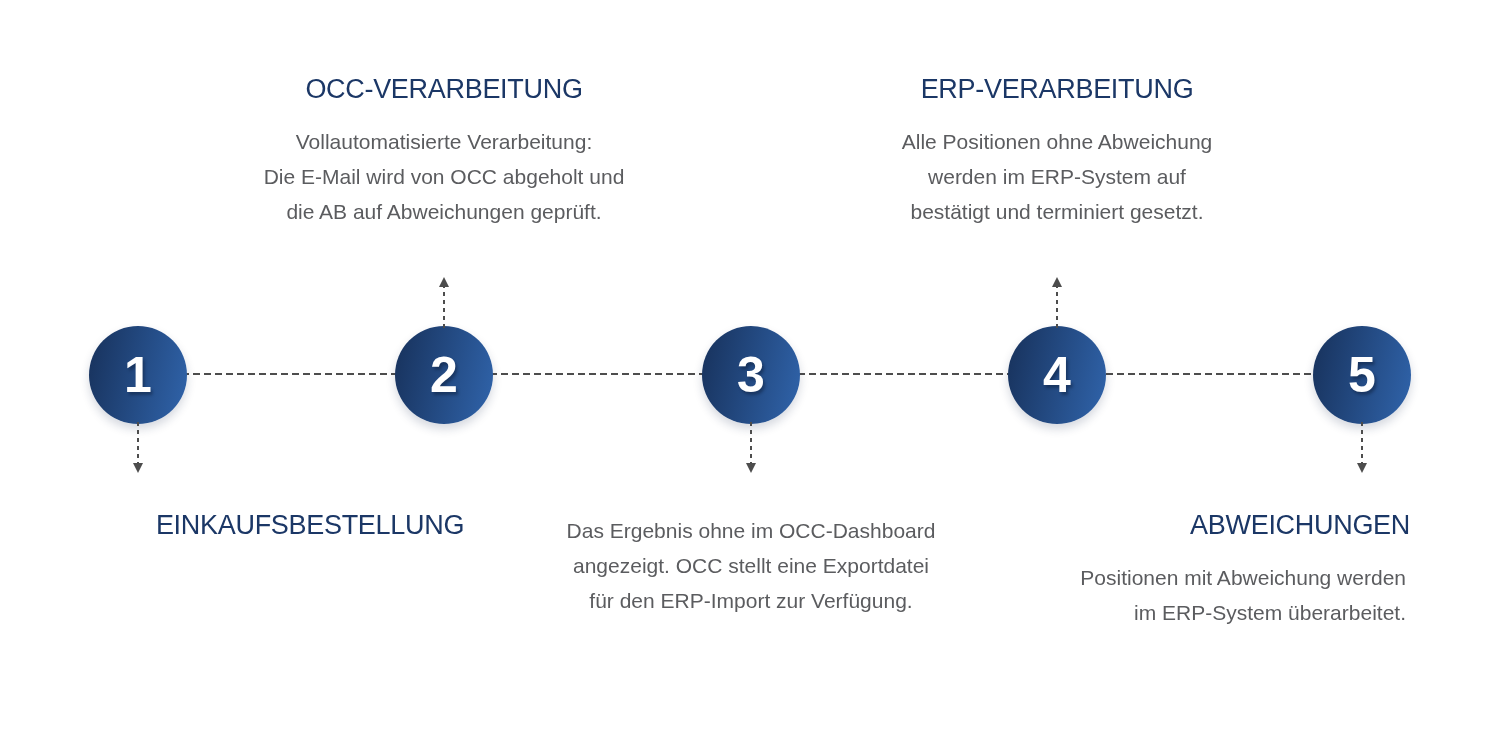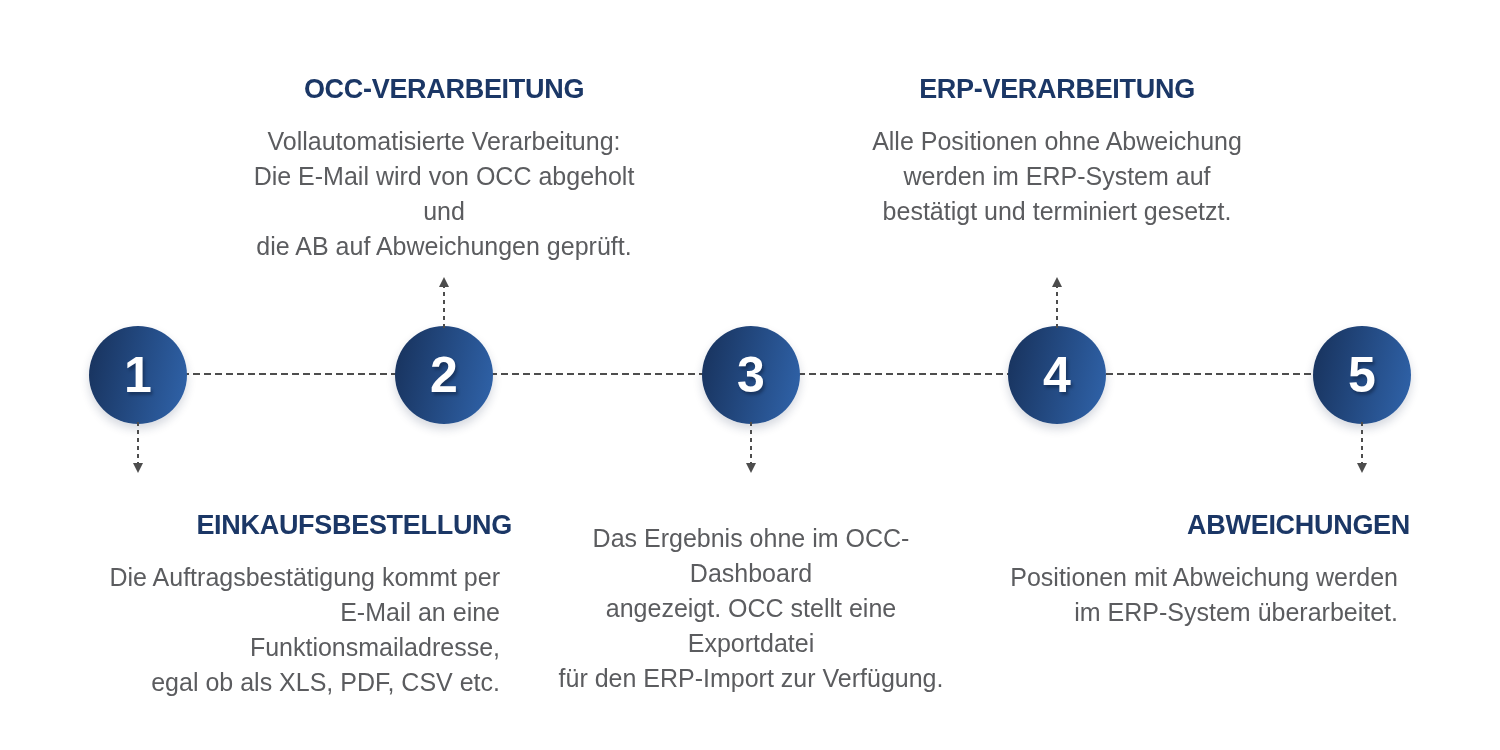--- a/index.html
+++ b/index.html
@@ -41,33 +41,33 @@
   .arrow.a1{left:129px;}
   .arrow.a2{left:435px;}
   .arrow.a3{left:742px;}
   .arrow.a4{left:1048px;}
   .arrow.a5{left:1353px;}
 
   
   .tb{position:absolute;width:440px;}
   .tb.top{top:73px;}
   .tb.bottom{top:509px;}
-  .tb.t1{left:72px;text-align:right;}
+  .tb.t1{left:90px;text-align:center;}
   .tb.t2{left:224px;text-align:center;}
   .tb.t3{left:531px;text-align:center;}
   .tb.t4{left:837px;text-align:center;}
   .tb.t5{left:970px;text-align:right;}
   .title{
     color:var(--title-navy,#1b3766);
-    font-size:27px;font-weight:700;line-height:32px;
+    font-size:27px;font-weight:400;line-height:32px;
     letter-spacing:-.3px;margin:0 0 19px 0;
   }
   .bodytext{
     color:var(--body-gray,#5b5c5f);
-    font-size:25px;line-height:35px;margin:12px;
+    font-size:21px;line-height:35px;margin:4px;
     white-space:pre-line;
   }
 </style>
 </head>
 <body>
 
 <div class="stage">
 
   <div class="hline"></div>
 
@@ -103,23 +103,20 @@
     <line x1="9" y1="52" x2="9" y2="10" stroke="#4d4d4d" stroke-width="2" stroke-dasharray="4 4"></line>
     <path d="M4 11 L9 1 L14 11 Z" fill="#4d4d4d"></path>
   </svg>
   <svg class="arrow down a5" viewBox="0 0 18 52">
     <line x1="9" y1="0" x2="9" y2="42" stroke="#4d4d4d" stroke-width="2" stroke-dasharray="4 4"></line>
     <path d="M4 41 L9 51 L14 41 Z" fill="#4d4d4d"></path>
   </svg>
 
   <div class="tb bottom t1">
     <h2 class="title">EINKAUFSBESTELLUNG</h2>
-    <p class="bodytext">Die Auftragsbestätigung kommt per
-E-Mail an eine Funktionsmailadresse,
-egal ob als XLS, PDF, CSV etc.</p>
   </div>
 
   <div class="tb top t2">
     <h2 class="title">OCC-VERARBEITUNG</h2>
     <p class="bodytext">Vollautomatisierte Verarbeitung:
 Die E-Mail wird von OCC abgeholt und
 die AB auf Abweichungen geprüft.</p>
   </div>
 
   <div class="tb bottom t3">

